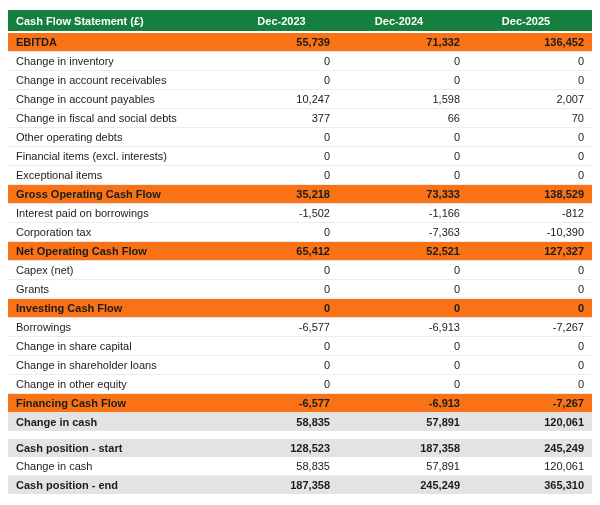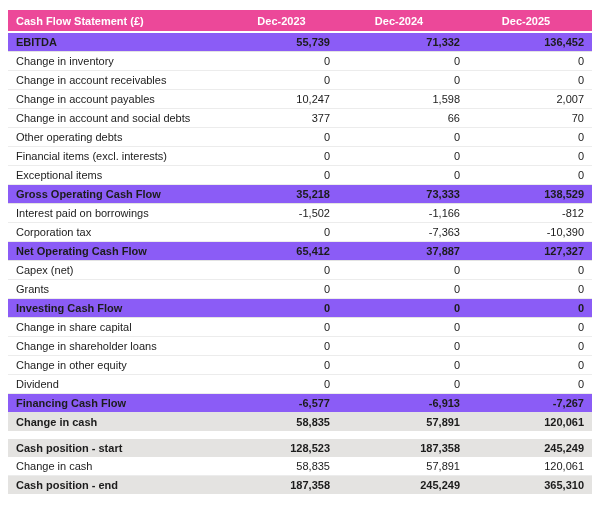--- a/index.html
+++ b/index.html
@@ -20,21 +20,21 @@
     width: 584px;
     font-size: 11px;
     color: #1c1c1c;
   }
   col.c-label { width: 225px; }
   col.c-v1 { width: 105px; }
   col.c-v2 { width: 130px; }
   col.c-v3 { width: 124px; }
 
   thead th {
-    background: #ec4899;
+    background: #15803d;
     color: #ffffff;
     font-weight: bold;
     height: 21px;
     padding: 0;
     border-bottom: 2px solid #ffffff;
     white-space: nowrap;
   }
   th.label { text-align: left; padding-left: 8px; }
   th.num   { text-align: center; padding-right: 8px; }
 
@@ -46,21 +46,21 @@
     overflow: hidden;
   }
   td.label { text-align: left; padding-left: 8px; }
   td.num   { text-align: right; padding-right: 8px; }
 
   tr.normal td {
     background: #ffffff;
     border-bottom: 1px solid #ececec;
   }
   tr.subtotal td {
-    background: #8b5cf6;
+    background: #f97316;
     font-weight: bold;
     border-top: 1px solid #d9d9d9;
     border-bottom: 1px solid #e3e3e3;
   }
   tr.total td {
     background: #e4e3e1;
     font-weight: bold;
   }
   tr.spacer td {
     height: 8px;
@@ -106,21 +106,21 @@
           <td class="num">0</td>
           <td class="num">0</td>
         </tr>
         <tr class="normal">
           <td class="label">Change in account payables</td>
           <td class="num">10,247</td>
           <td class="num">1,598</td>
           <td class="num">2,007</td>
         </tr>
         <tr class="normal">
-          <td class="label">Change in account and social debts</td>
+          <td class="label">Change in fiscal and social debts</td>
           <td class="num">377</td>
           <td class="num">66</td>
           <td class="num">70</td>
         </tr>
         <tr class="normal">
           <td class="label">Other operating debts</td>
           <td class="num">0</td>
           <td class="num">0</td>
           <td class="num">0</td>
         </tr>
@@ -150,21 +150,21 @@
         </tr>
         <tr class="normal">
           <td class="label">Corporation tax</td>
           <td class="num">0</td>
           <td class="num">-7,363</td>
           <td class="num">-10,390</td>
         </tr>
         <tr class="subtotal">
           <td class="label">Net Operating Cash Flow</td>
           <td class="num">65,412</td>
-          <td class="num">37,887</td>
+          <td class="num">52,521</td>
           <td class="num">127,327</td>
         </tr>
         <tr class="normal">
           <td class="label">Capex (net)</td>
           <td class="num">0</td>
           <td class="num">0</td>
           <td class="num">0</td>
         </tr>
         <tr class="normal">
           <td class="label">Grants</td>
@@ -172,39 +172,39 @@
           <td class="num">0</td>
           <td class="num">0</td>
         </tr>
         <tr class="subtotal">
           <td class="label">Investing Cash Flow</td>
           <td class="num">0</td>
           <td class="num">0</td>
           <td class="num">0</td>
         </tr>
         <tr class="normal">
+          <td class="label">Borrowings</td>
+          <td class="num">-6,577</td>
+          <td class="num">-6,913</td>
+          <td class="num">-7,267</td>
+        </tr>
+        <tr class="normal">
           <td class="label">Change in share capital</td>
           <td class="num">0</td>
           <td class="num">0</td>
           <td class="num">0</td>
         </tr>
         <tr class="normal">
           <td class="label">Change in shareholder loans</td>
           <td class="num">0</td>
           <td class="num">0</td>
           <td class="num">0</td>
         </tr>
         <tr class="normal">
           <td class="label">Change in other equity</td>
-          <td class="num">0</td>
-          <td class="num">0</td>
-          <td class="num">0</td>
-        </tr>
-        <tr class="normal">
-          <td class="label">Dividend</td>
           <td class="num">0</td>
           <td class="num">0</td>
           <td class="num">0</td>
         </tr>
         <tr class="subtotal">
           <td class="label">Financing Cash Flow</td>
           <td class="num">-6,577</td>
           <td class="num">-6,913</td>
           <td class="num">-7,267</td>
         </tr>

